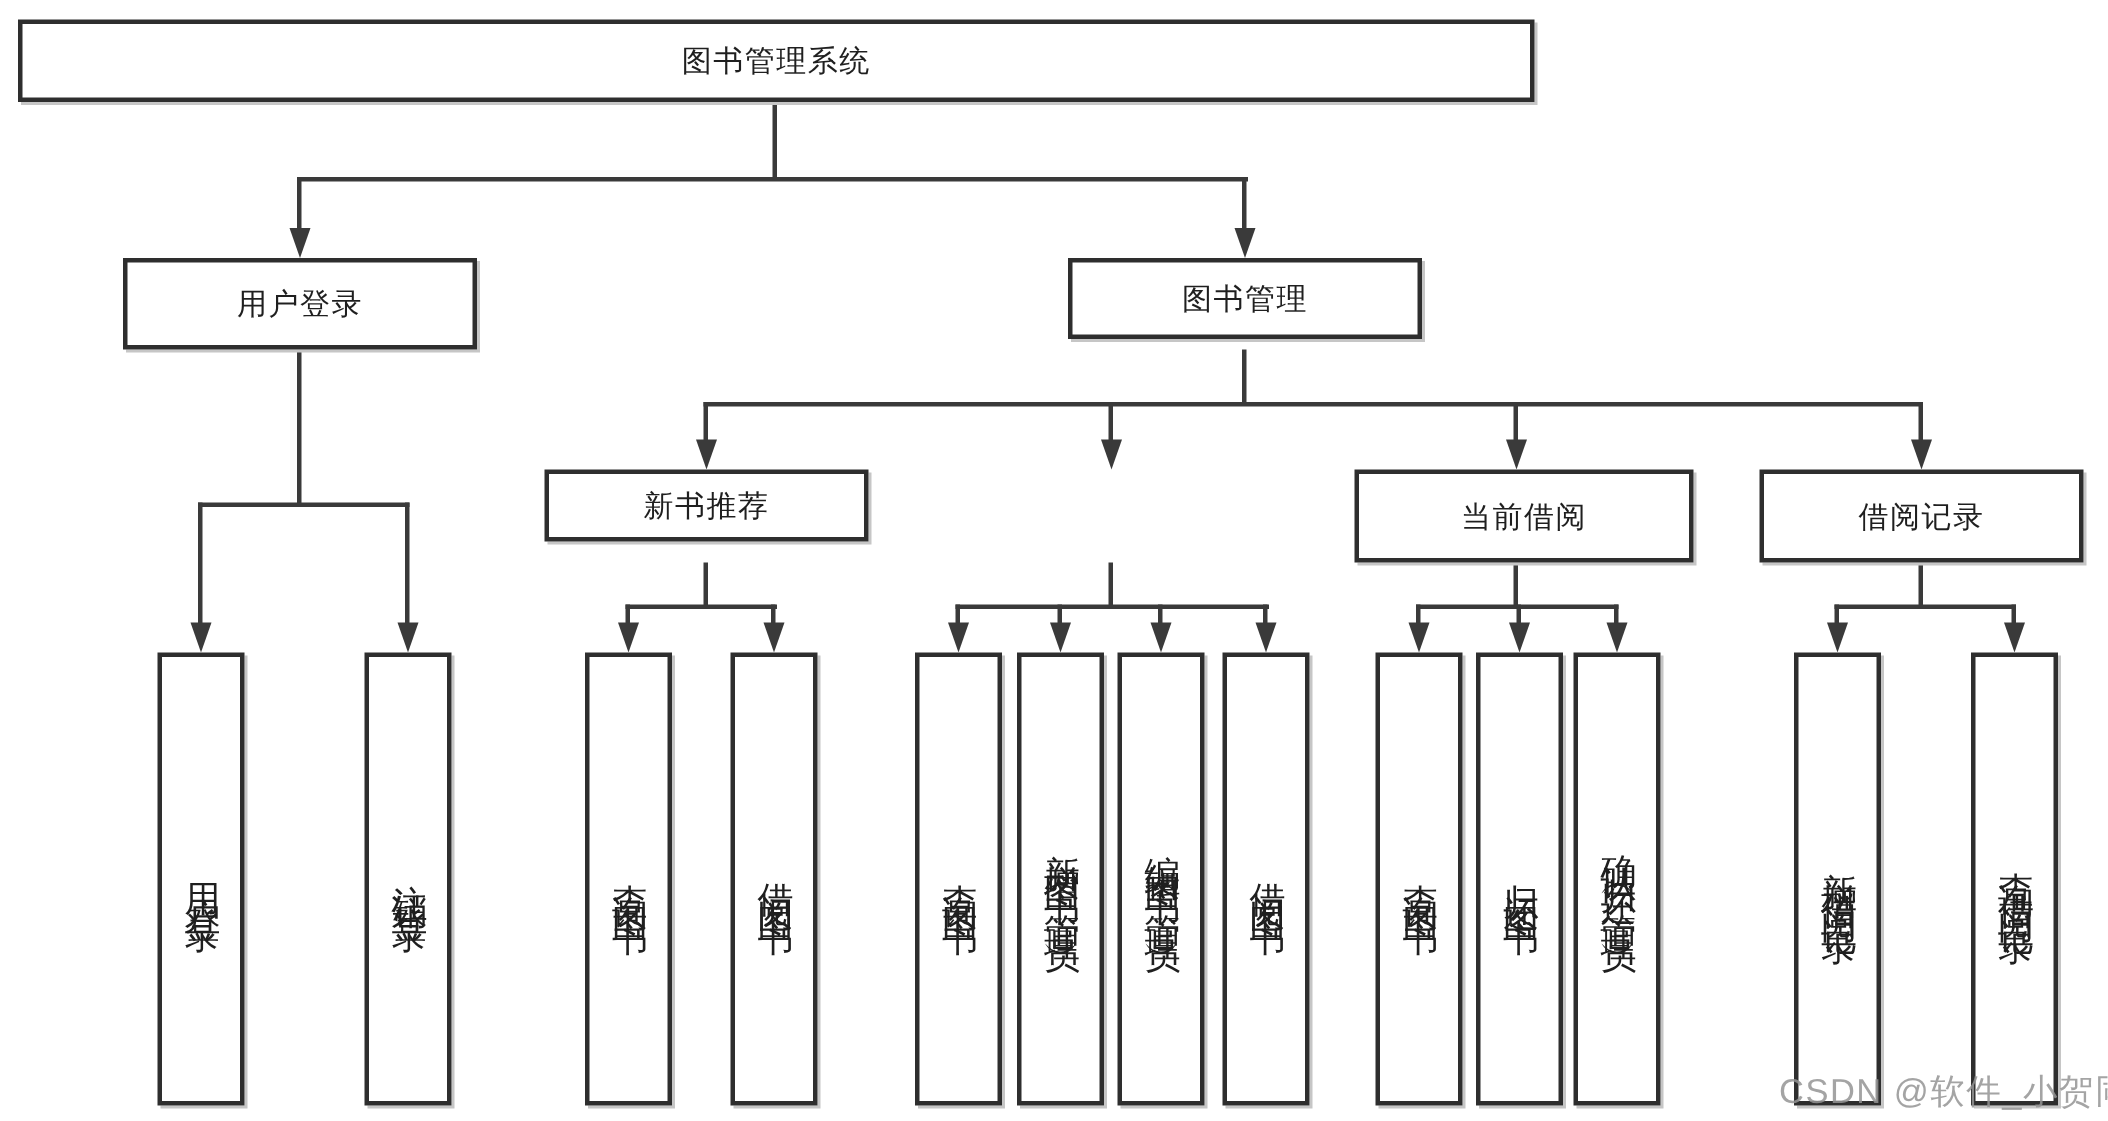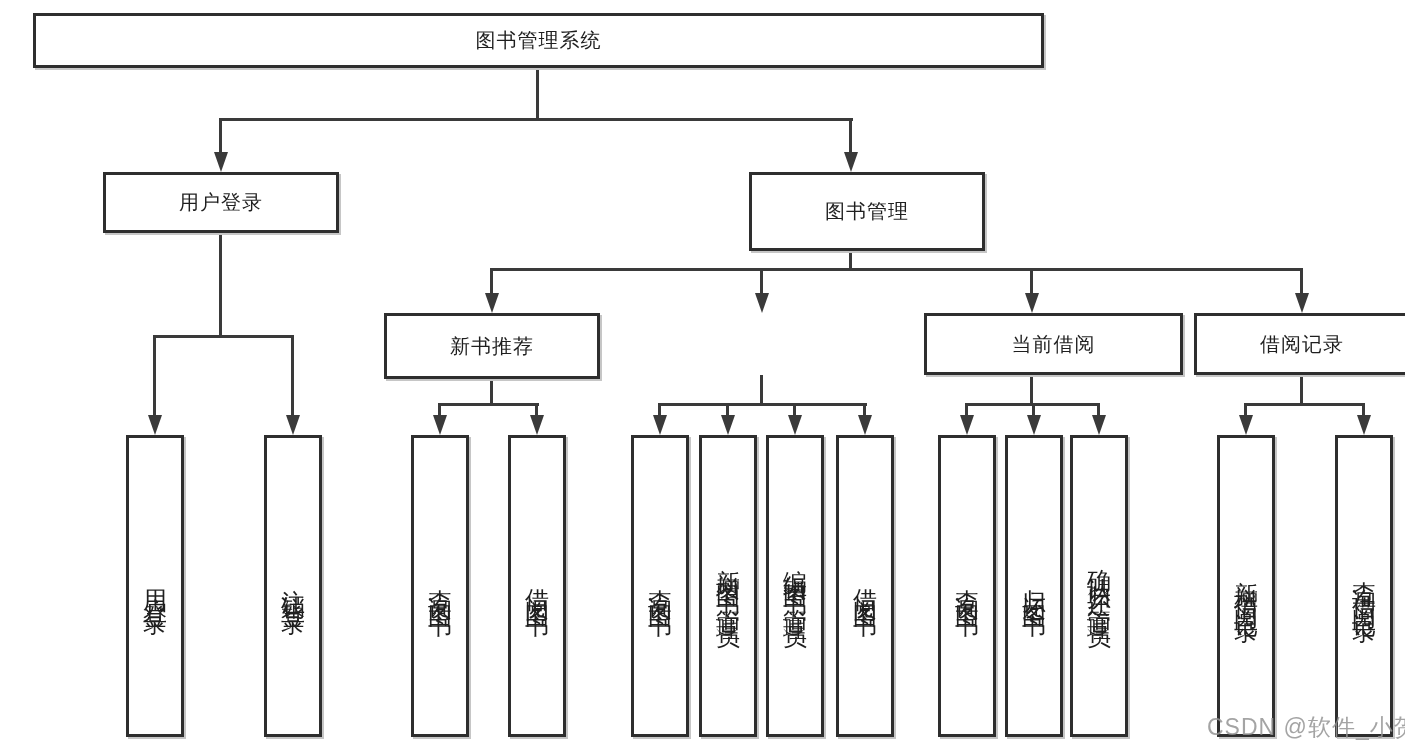--- a/index.html
+++ b/index.html
@@ -1,21 +1,21 @@
 <!DOCTYPE html>
 <html><head>
 <meta charset="utf-8">
 <style>
   html,body{margin:0;padding:0;}
   body{
     width:1405px;height:747px;position:relative;overflow:hidden;
     background:#ffffff;
     font-family:"Liberation Sans","DejaVu Sans",sans-serif;
   }
-  .stage{position:absolute;inset:0;margin-left:21px;}
+  .stage{position:absolute;inset:0;}
   .box{
     position:absolute;box-sizing:border-box;
     background:#ffffff;border:3px solid #2e2e2e;
     box-shadow:2px 2px 0 #c6c6c6;
     display:flex;align-items:center;justify-content:center;
     color:#1f1f1f;z-index:2;
   }
   .h-box{font-size:20px;letter-spacing:1px;white-space:nowrap;}
   .v-box{width:58px;top:435px;height:302px;}
   .v-box .vtxt{
@@ -41,30 +41,30 @@
 <div class="stage">
 
   <div class="box h-box" style="left:12px;top:13px;width:1011px;height:55px">
     <span>图书管理系统</span>
   </div>
 
   <div class="box h-box" style="left:82px;top:172px;width:236px;height:61px">
     <span>用户登录</span>
   </div>
 
-  <div class="box h-box" style="left:728px;top:172px;width:236px;height:79px">
+  <div class="box h-box" style="left:712px;top:172px;width:236px;height:54px">
     <span>图书管理</span>
   </div>
 
-  <div class="box h-box" style="left:363px;top:313px;width:216px;height:66px">
+  <div class="box h-box" style="left:363px;top:313px;width:216px;height:48px">
     <span>新书推荐</span>
   </div>
 
 
-  <div class="box h-box" style="left:903px;top:313px;width:259px;height:62px">
+  <div class="box h-box" style="left:903px;top:313px;width:226px;height:62px">
     <span>当前借阅</span>
   </div>
 
   <div class="box h-box" style="left:1173px;top:313px;width:216px;height:62px">
     <span>借阅记录</span>
   </div>
 
   <div class="box v-box" style="left:105px">
     <span class="vtxt">用户登录</span>
   </div>

